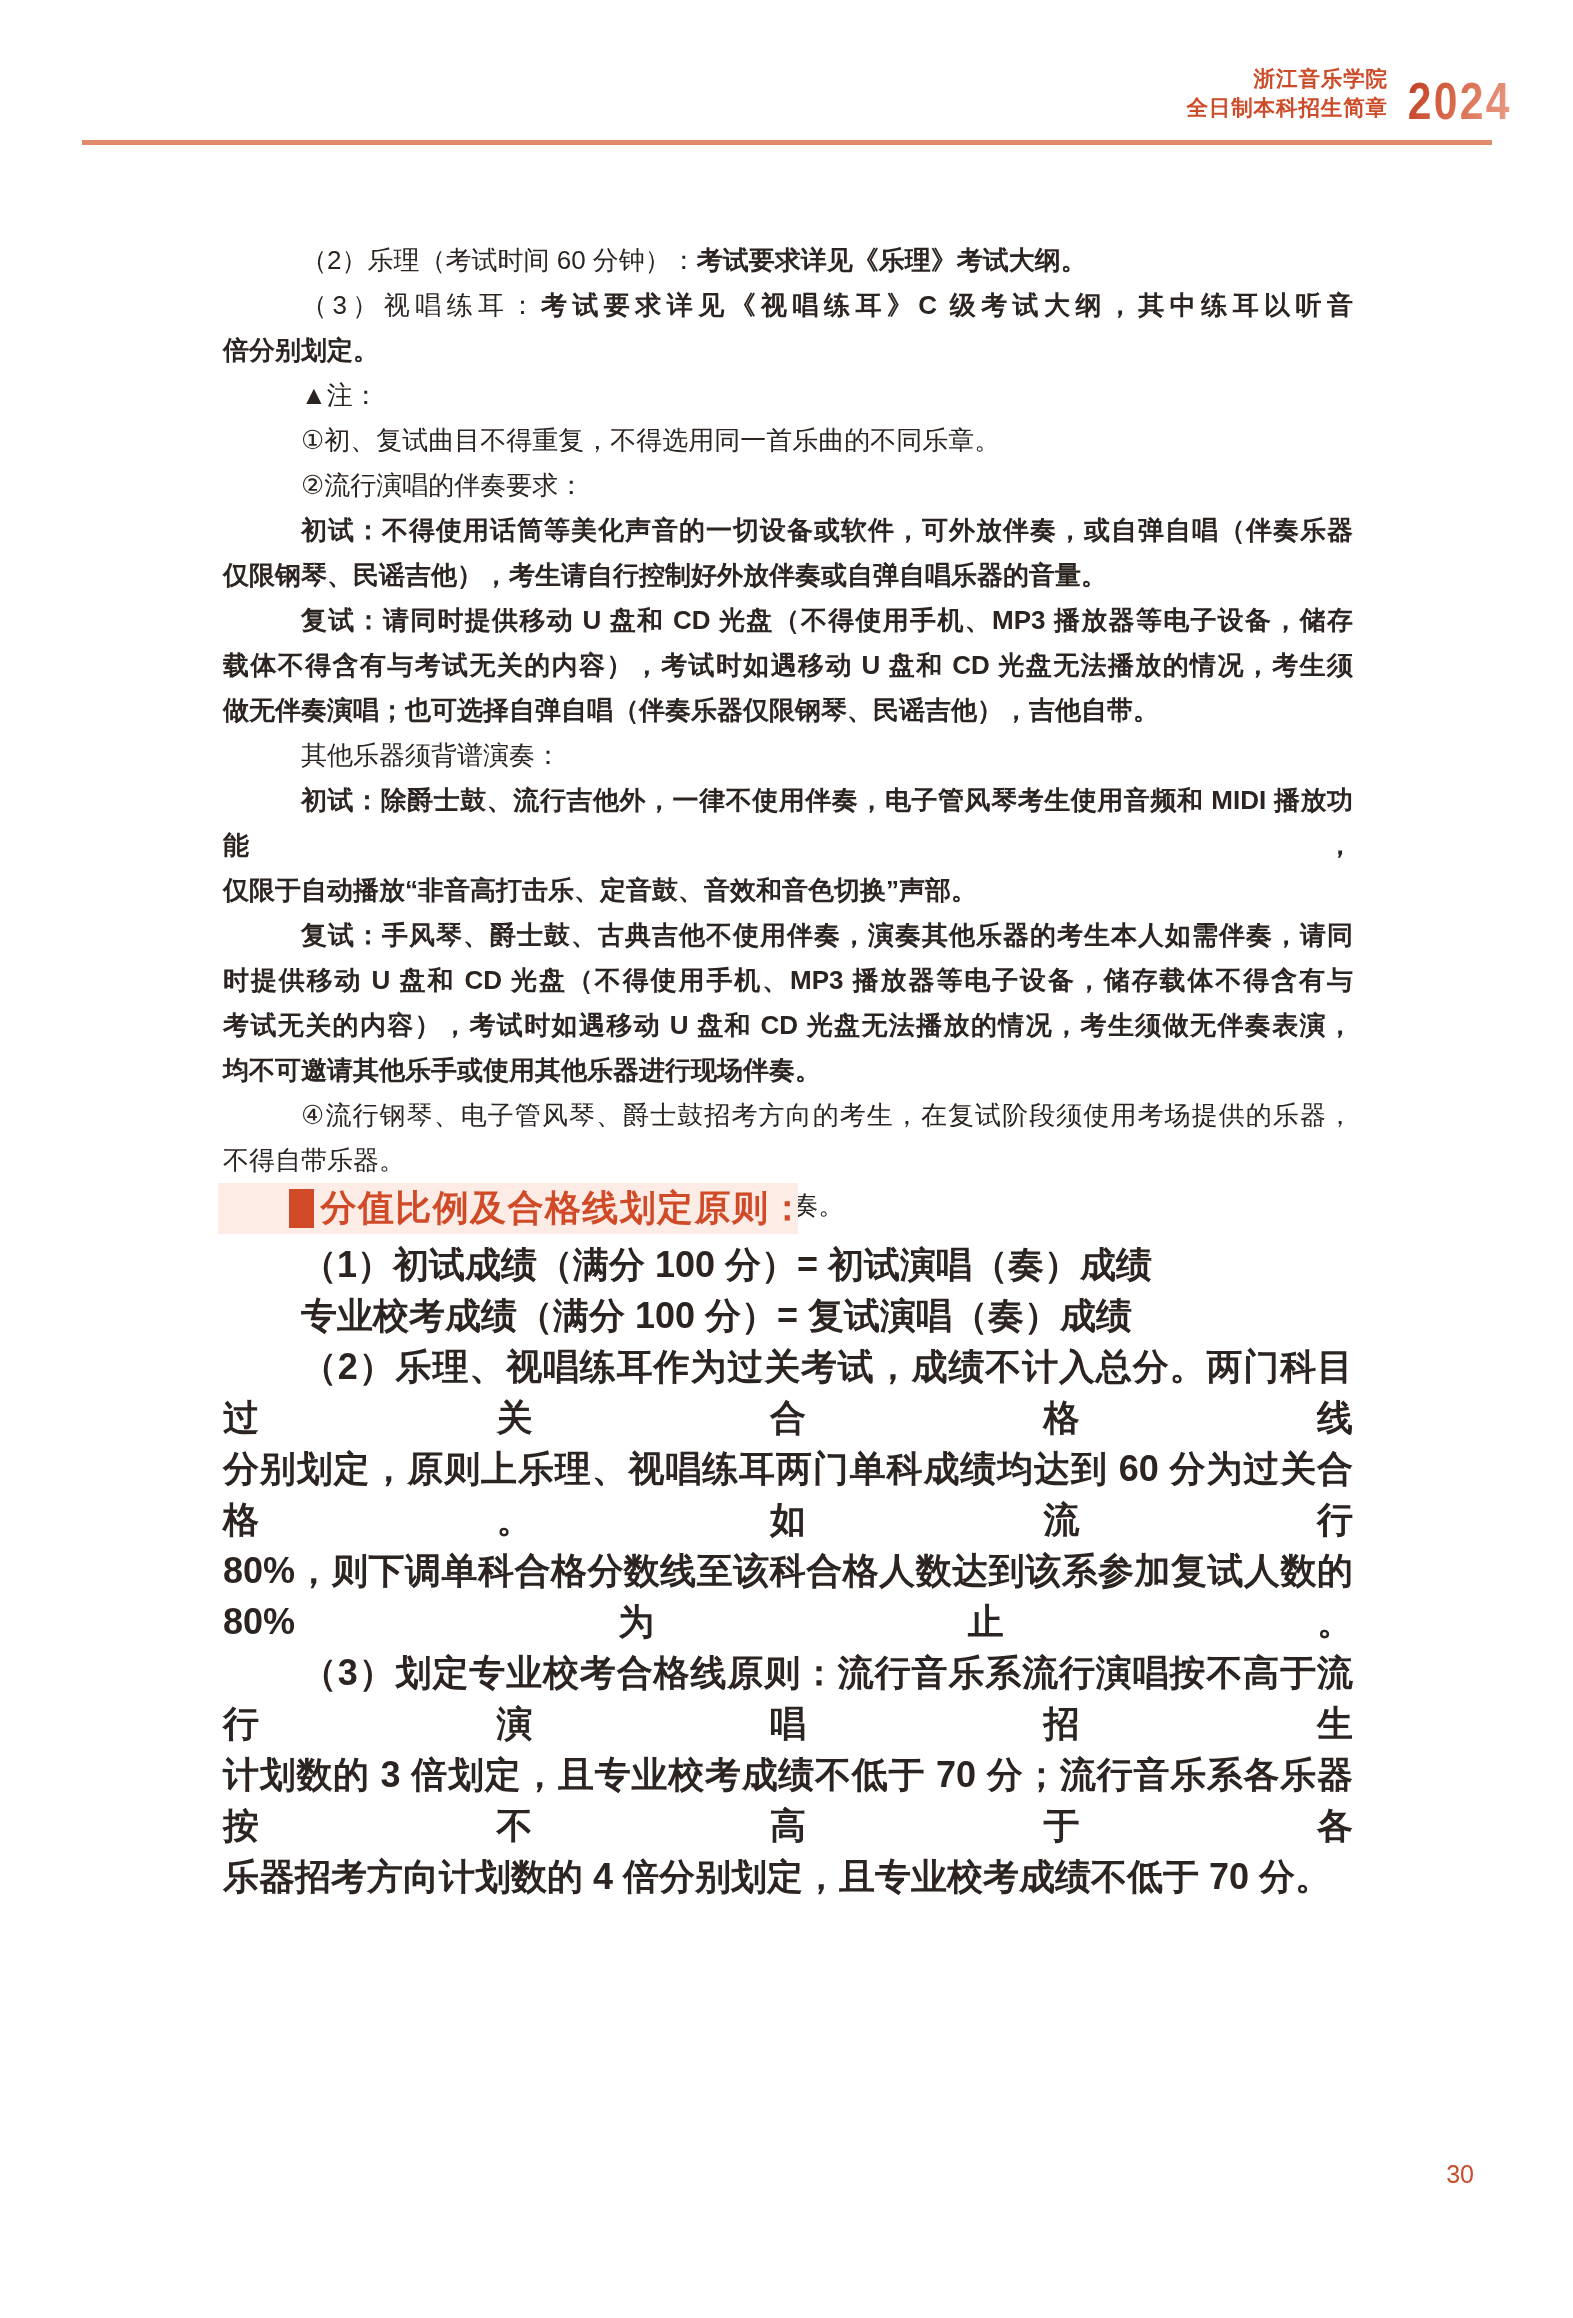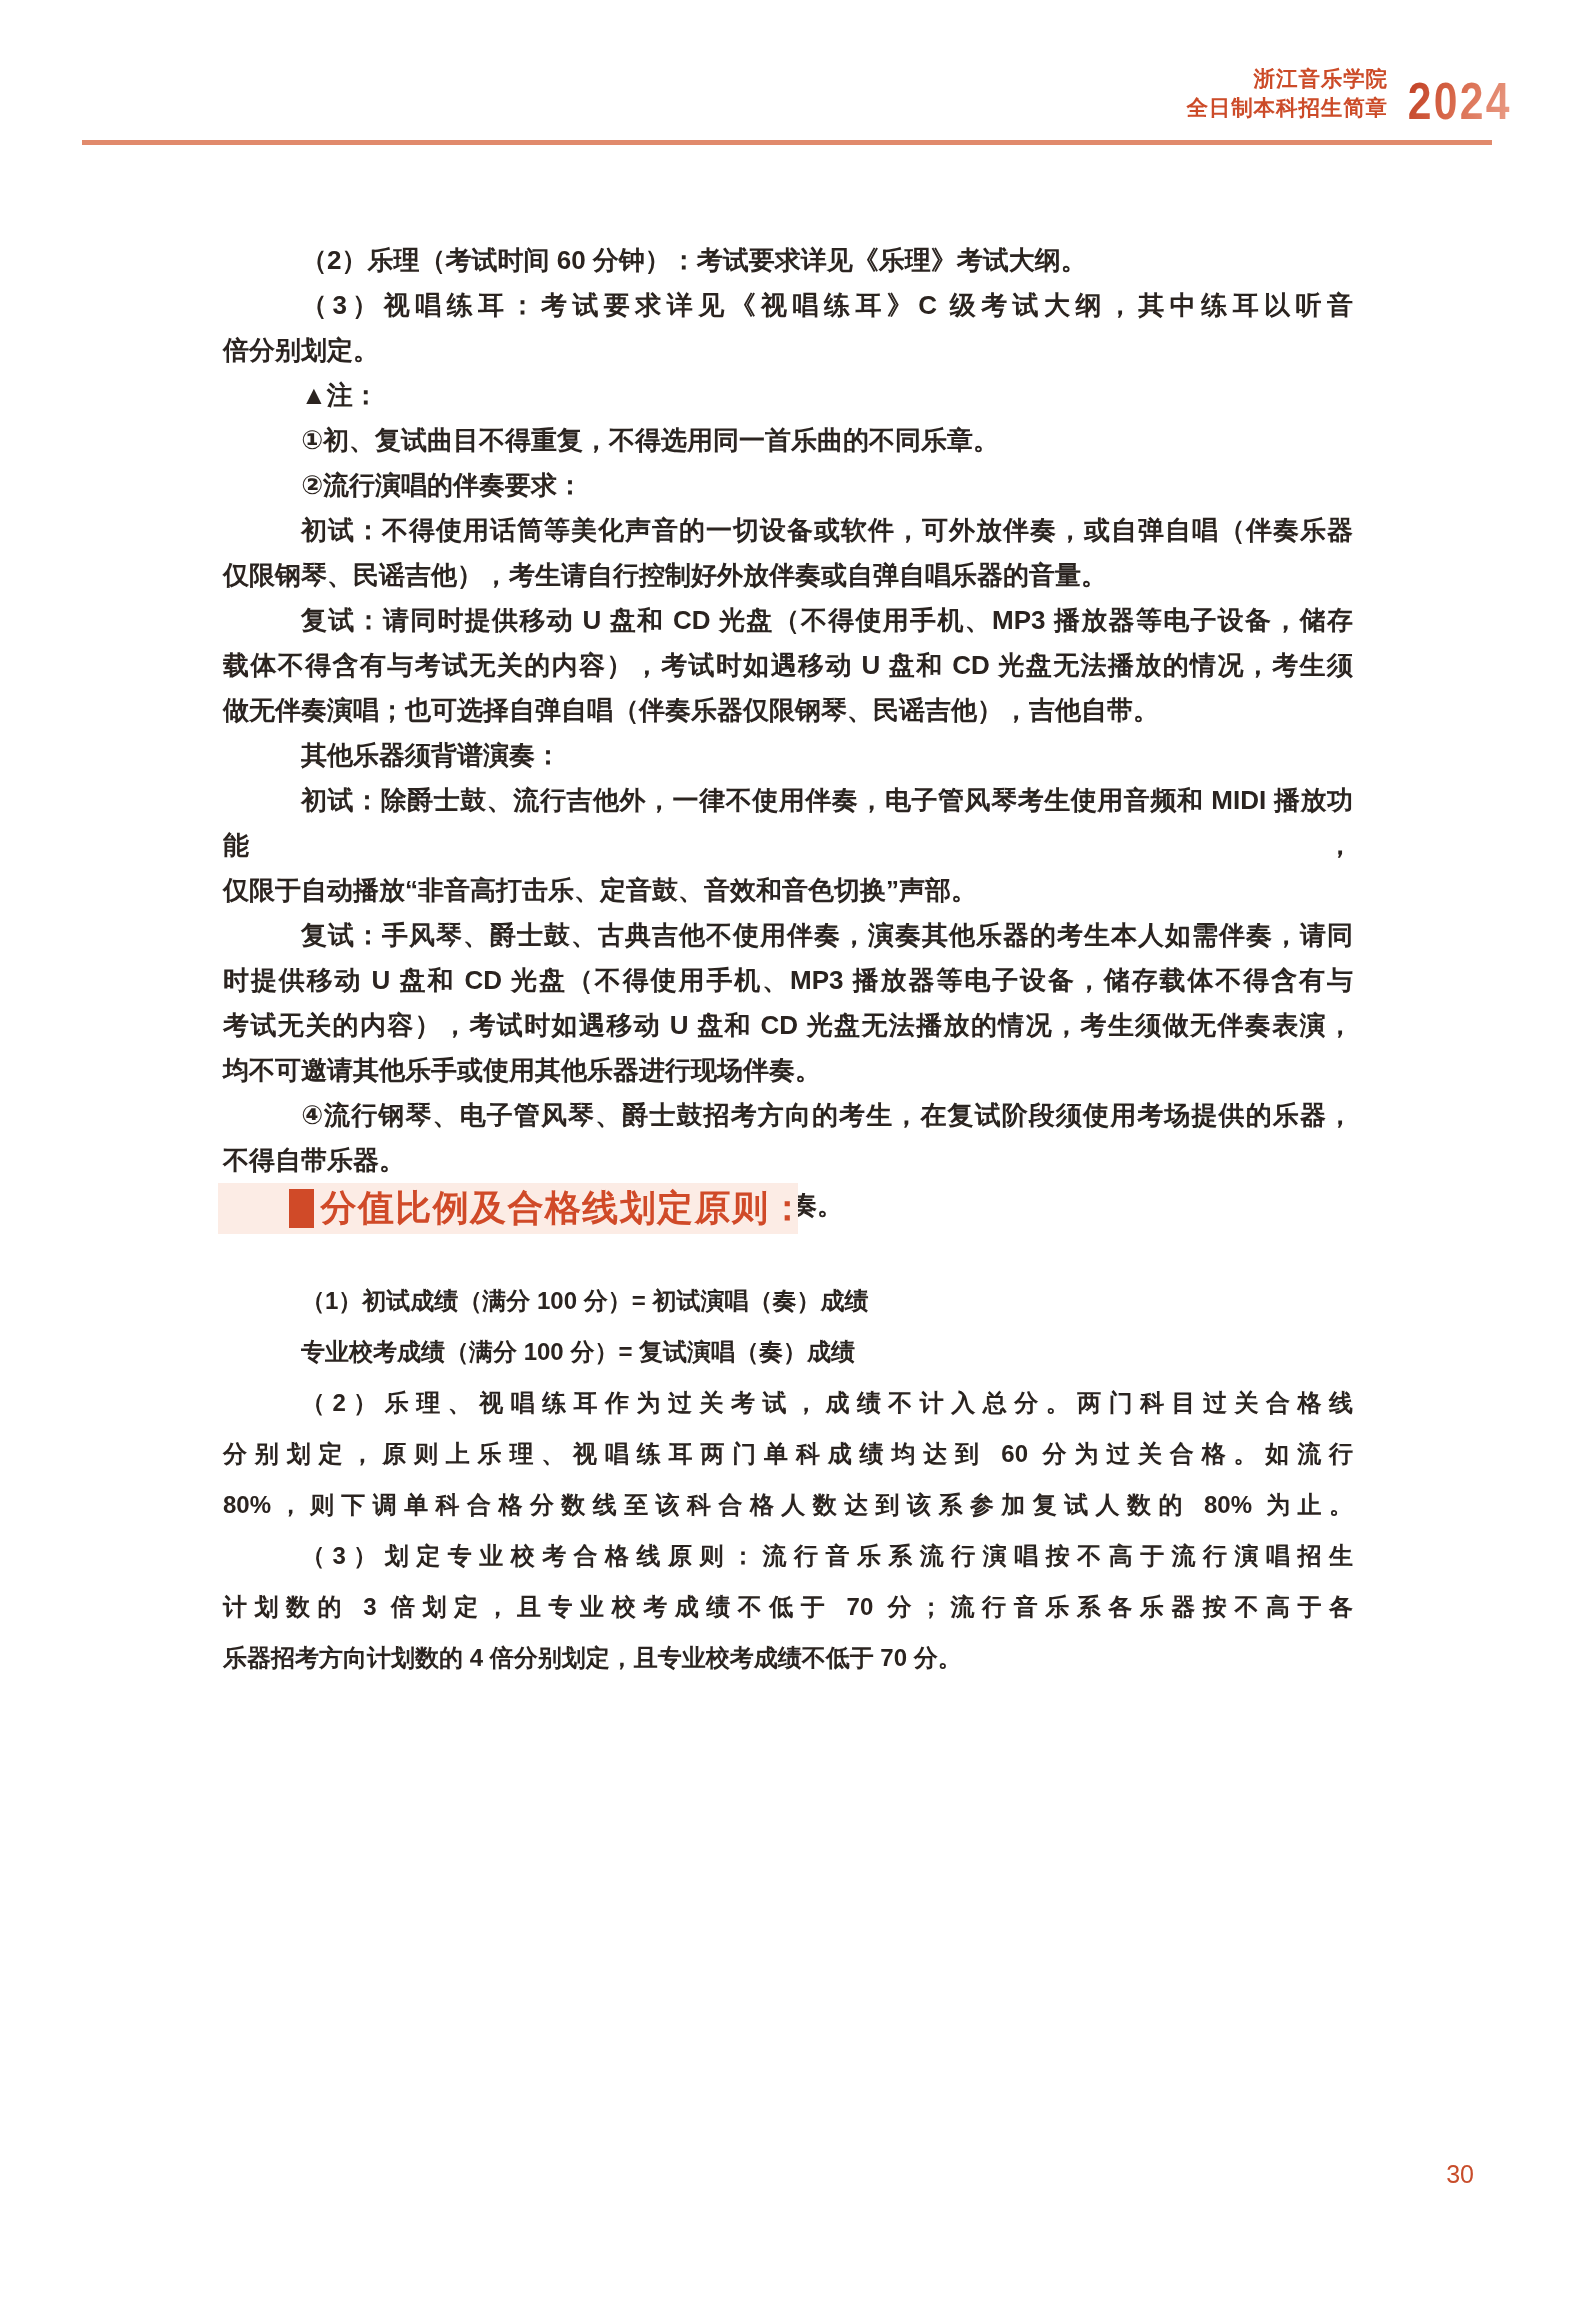--- a/index.html
+++ b/index.html
@@ -48,28 +48,28 @@
     width:1410px;height:5.1px;
     background:#e18a6c;
   }
   
   .upper{
     position:absolute;left:223px;top:238px;width:1130px;
     font-size:26px;line-height:45px;
     text-align:left;
   }
   .lower{
-    position:absolute;left:223px;top:1275px;width:1130px;
-    font-size:24px;line-height:51px;
+    position:absolute;left:223px;top:1239px;width:1130px;
+    font-size:36px;line-height:51px;
     text-align:left;
   }
   .ln{margin:0;white-space:normal;}
   .ind{text-indent:78px;}
   .just{text-align:justify;text-align-last:justify;}
-  .ln b{font-weight:700;}
+  .ln b{font-weight:400;}
   .ln span{font-weight:700;}
   
   .band{
     position:absolute;left:218px;top:1183px;
     width:580px;height:51px;
     background:#fcece5;
     display:flex;align-items:center;
   }
   .band-bullet{
     width:25px;height:39px;

